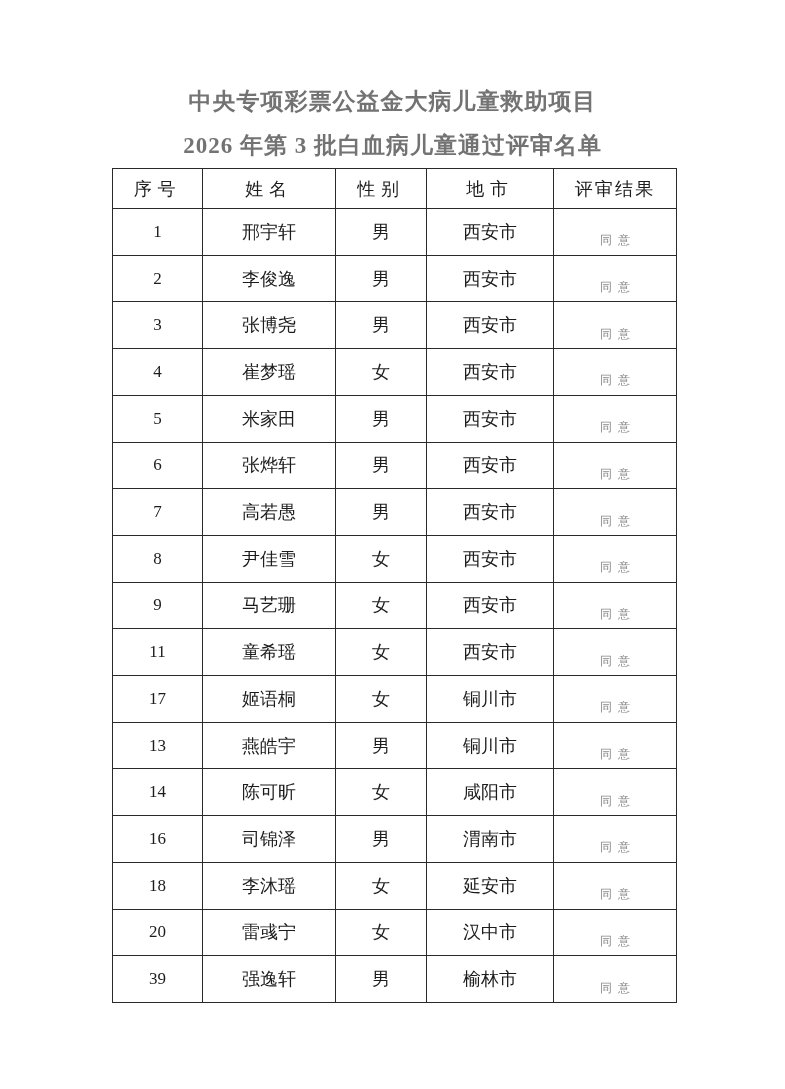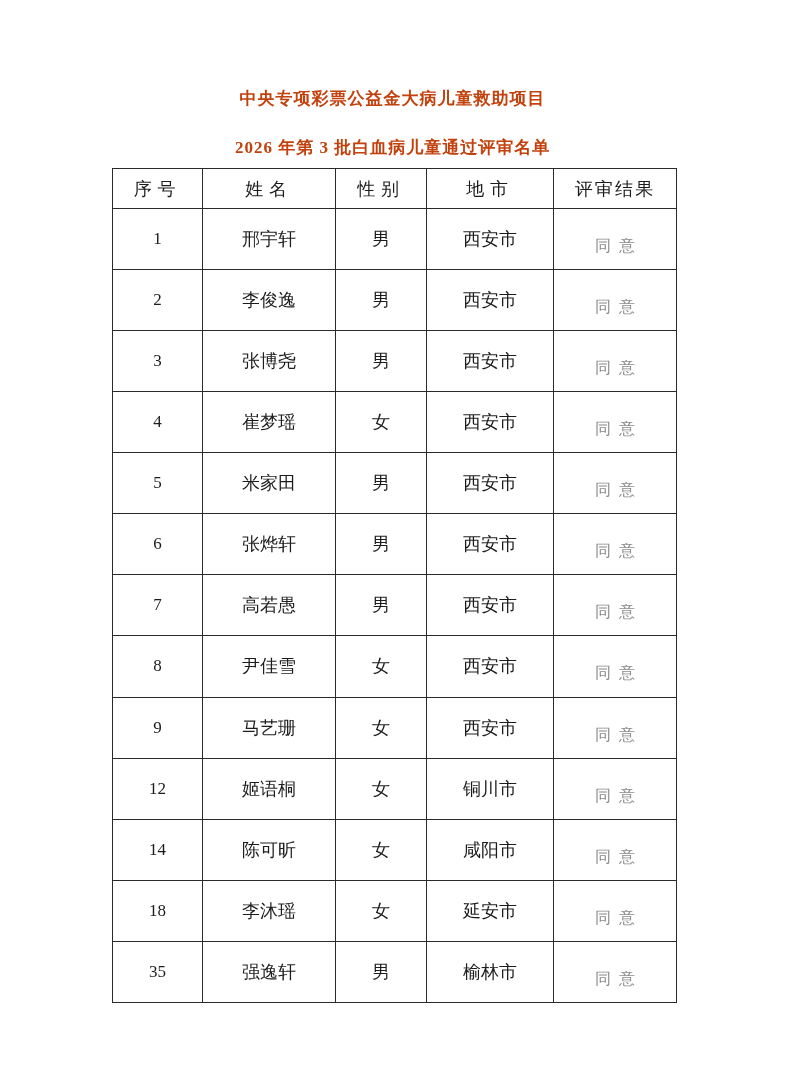--- a/index.html
+++ b/index.html
@@ -14,28 +14,28 @@
     background: #ffffff;
     color: #1c1c1c;
     overflow: hidden;
   }
 
   .title-block {
     padding-top: 90px;
     text-align: center;
   }
   .doc-title {
-    font-size: 17px;
+    font-size: 23px;
     font-weight: bold;
     line-height: 1.0;
     letter-spacing: 1px;
-    color: #c2410c;
+    color: #737373;
   }
   .doc-title + .doc-title {
-    margin-top: 32px;
+    margin-top: 21px;
   }
 
   table.review-table {
     position: absolute;
     left: 112px;
     top: 168px;
     width: 564px;
     height: 835px;
     border-collapse: collapse;
     table-layout: fixed;
@@ -57,21 +57,21 @@
   .review-table th.col-result-h { letter-spacing: 0.12em; }
 
   .review-table td { font-size: 18px; }
   .review-table td.cell-no { font-size: 17px; }
 
   .result-text {
     display: inline-block;
     position: relative;
     top: 7px;
     color: #8b8b8b;
-    font-size: 16px;
+    font-size: 12px;
     letter-spacing: 0.5em;
     padding-left: 0.5em;
   }
 </style>
 </head>
 <body>
 
 <div class="page">
 
   <div class="title-block">
@@ -154,42 +154,70 @@
           <td class="cell-result"><span class="result-text">同意</span></td>
         </tr>
         <tr>
           <td class="cell-no">9</td>
           <td class="cell-name">马艺珊</td>
           <td class="cell-gender">女</td>
           <td class="cell-city">西安市</td>
           <td class="cell-result"><span class="result-text">同意</span></td>
         </tr>
         <tr>
-          <td class="cell-no">12</td>
+          <td class="cell-no">11</td>
+          <td class="cell-name">童希瑶</td>
+          <td class="cell-gender">女</td>
+          <td class="cell-city">西安市</td>
+          <td class="cell-result"><span class="result-text">同意</span></td>
+        </tr>
+        <tr>
+          <td class="cell-no">17</td>
           <td class="cell-name">姬语桐</td>
           <td class="cell-gender">女</td>
+          <td class="cell-city">铜川市</td>
+          <td class="cell-result"><span class="result-text">同意</span></td>
+        </tr>
+        <tr>
+          <td class="cell-no">13</td>
+          <td class="cell-name">燕皓宇</td>
+          <td class="cell-gender">男</td>
           <td class="cell-city">铜川市</td>
           <td class="cell-result"><span class="result-text">同意</span></td>
         </tr>
         <tr>
           <td class="cell-no">14</td>
           <td class="cell-name">陈可昕</td>
           <td class="cell-gender">女</td>
           <td class="cell-city">咸阳市</td>
           <td class="cell-result"><span class="result-text">同意</span></td>
         </tr>
         <tr>
+          <td class="cell-no">16</td>
+          <td class="cell-name">司锦泽</td>
+          <td class="cell-gender">男</td>
+          <td class="cell-city">渭南市</td>
+          <td class="cell-result"><span class="result-text">同意</span></td>
+        </tr>
+        <tr>
           <td class="cell-no">18</td>
           <td class="cell-name">李沐瑶</td>
           <td class="cell-gender">女</td>
           <td class="cell-city">延安市</td>
           <td class="cell-result"><span class="result-text">同意</span></td>
         </tr>
         <tr>
-          <td class="cell-no">35</td>
+          <td class="cell-no">20</td>
+          <td class="cell-name">雷彧宁</td>
+          <td class="cell-gender">女</td>
+          <td class="cell-city">汉中市</td>
+          <td class="cell-result"><span class="result-text">同意</span></td>
+        </tr>
+        <tr>
+          <td class="cell-no">39</td>
           <td class="cell-name">强逸轩</td>
           <td class="cell-gender">男</td>
           <td class="cell-city">榆林市</td>
           <td class="cell-result"><span class="result-text">同意</span></td>
         </tr>
       </tbody>
   </table>
 
 </div>
 

